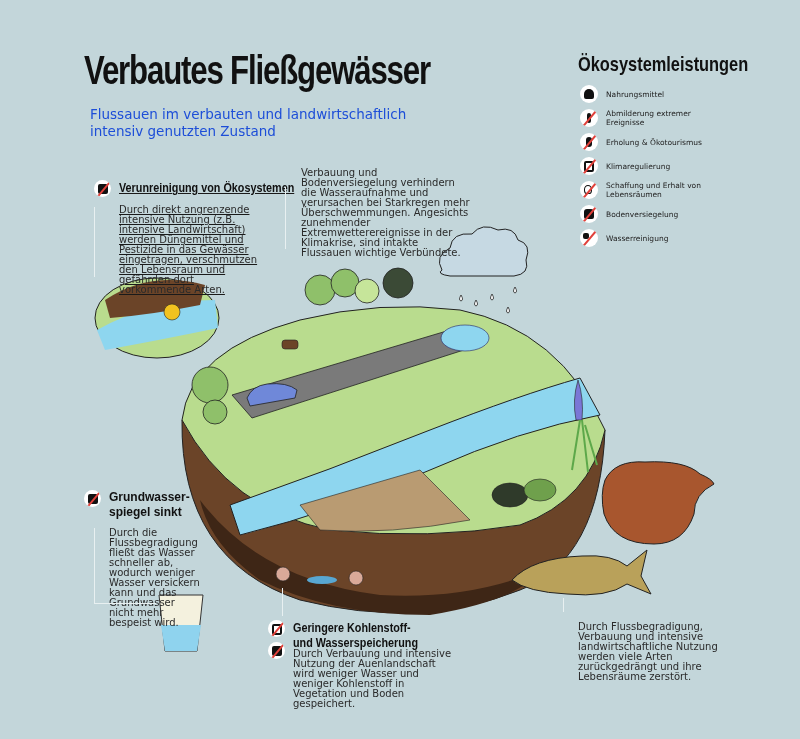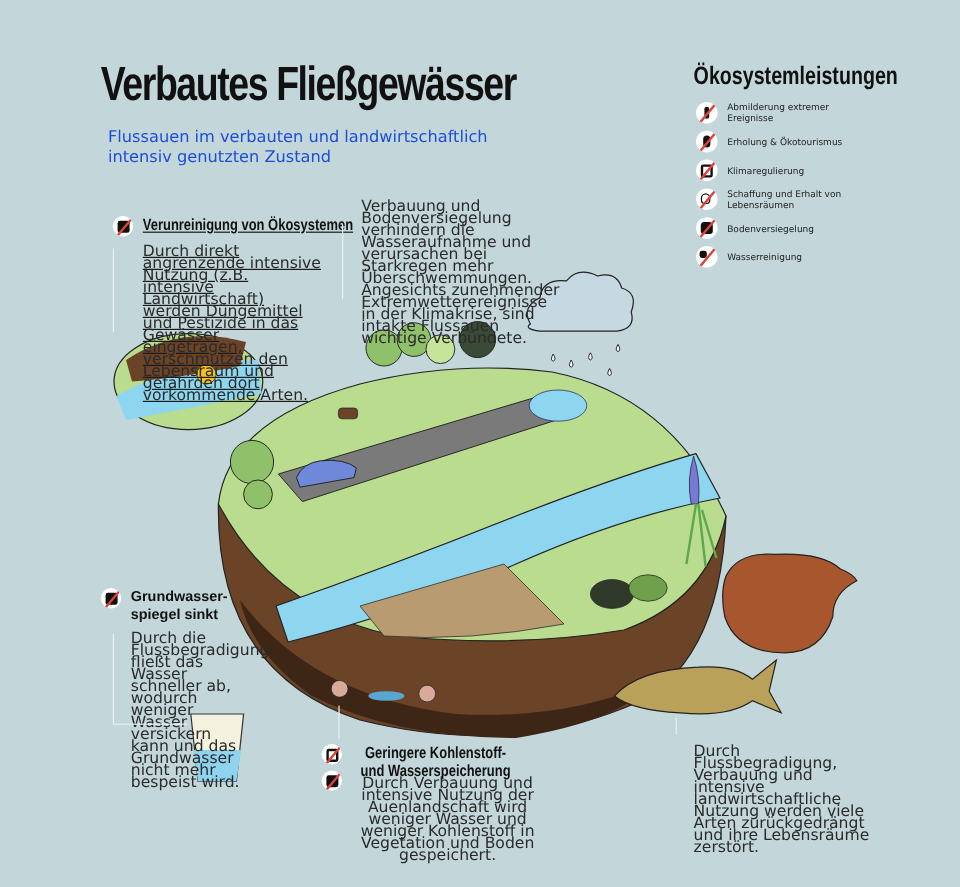--- a/index.html
+++ b/index.html
@@ -11,32 +11,38 @@
   .es-list{left:580px;top:82px;width:170px;}
   .es-item{display:flex;align-items:center;height:24px;margin-bottom:0px;}
   .es-item .lbl{font-size:7.5px;line-height:9px;color:#222;margin-left:8px;width:120px;}
   .icon{width:18px;height:18px;border-radius:50%;background:#fff;position:relative;flex:0 0 18px;overflow:hidden;}
   .icon .glyph{position:absolute;left:4px;top:4px;width:10px;height:10px;background:#111;border-radius:2px;}
   .icon .slash{position:absolute;left:-3px;top:8px;width:26px;height:1.5px;background:#e0403a;transform:rotate(-50deg);}
   .sec{position:absolute;}
   .sec .head{display:flex;align-items:flex-start;}
   .sec .head .icon{width:17px;height:17px;flex:0 0 17px;}
   .sec h3{margin:0 0 0 8px;font-family:"Liberation Sans",sans-serif;font-weight:bold;font-size:13.5px;line-height:15px;transform:scaleX(0.8);transform-origin:left top;white-space:nowrap;color:#111;}
-  .sec p{margin:8px 0 0 0;font-size:13px;line-height:10px;color:#2a2a2a;}
+  .sec p{margin:8px 0 0 0;font-size:10px;line-height:10px;color:#2a2a2a;}
   .vline{position:absolute;width:1px;background:#e8f0f1;}
   .hline{position:absolute;height:1px;background:#e8f0f1;}
 </style>
 </head>
 <body>
 
 <div class="abs title">Verbautes Fließgewässer</div>
 <div class="abs subtitle">Flussauen im verbauten und landwirtschaftlich intensiv genutzten Zustand</div>
 
 <div class="abs es-title">Ökosystemleistungen</div>
 <div class="abs es-list">
+  <div class="es-item">
+    <div class="icon">
+        <div class="glyph" style="border-radius:50% 50% 2px 2px;"></div>
+      </div>
+    <div class="lbl">Nahrungsmittel</div>
+  </div>
   <div class="es-item">
     <div class="icon">
         <div class="glyph" style="width:4px;left:7px;"></div>
         <div class="slash"></div>
       </div>
     <div class="lbl">Abmilderung extremer Ereignisse</div>
   </div>
   <div class="es-item">
     <div class="icon">
         <div class="glyph" style="width:6px;left:6px;border-radius:3px;"></div>
@@ -155,21 +161,21 @@
         <div class="glyph"></div>
         <div class="slash"></div>
       </div>
     <h3 style="white-space:normal;width:80px;transform:none;font-size:12px;">Grundwasser-spiegel sinkt</h3>
   </div>
   <p style="margin-left:25px;width:92px;">Durch die Flussbegradigung fließt das Wasser schneller ab, wodurch weniger Wasser versickern kann und das Grundwasser nicht mehr bespeist wird.</p>
 </div>
 <div class="vline" style="left:94px;top:528px;height:75px;"></div>
 <div class="hline" style="left:94px;top:603px;width:62px;"></div>
 
-<div class="sec" style="left:268px;top:620px;width:200px;text-align:center;">
+<div class="sec" style="left:268px;top:620px;width:200px;">
   <div class="head">
     <div style="display:flex;flex-direction:column;gap:5px;">
       <div class="icon">
           <div class="glyph" style="background:transparent;border:2px solid #111;width:6px;height:7px;"></div>
           <div class="slash"></div>
         </div>
       <div class="icon">
           <div class="glyph"></div>
           <div class="slash"></div>
         </div>

